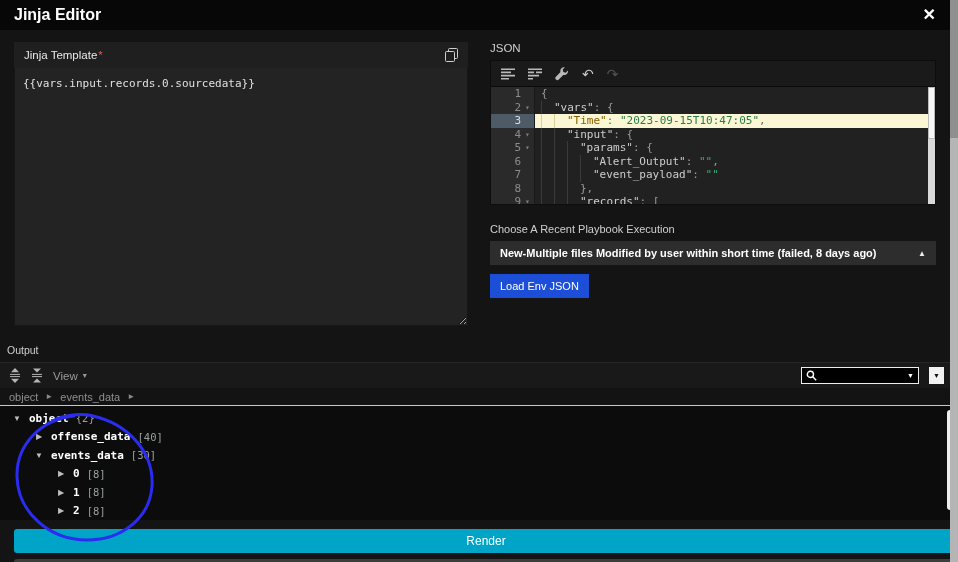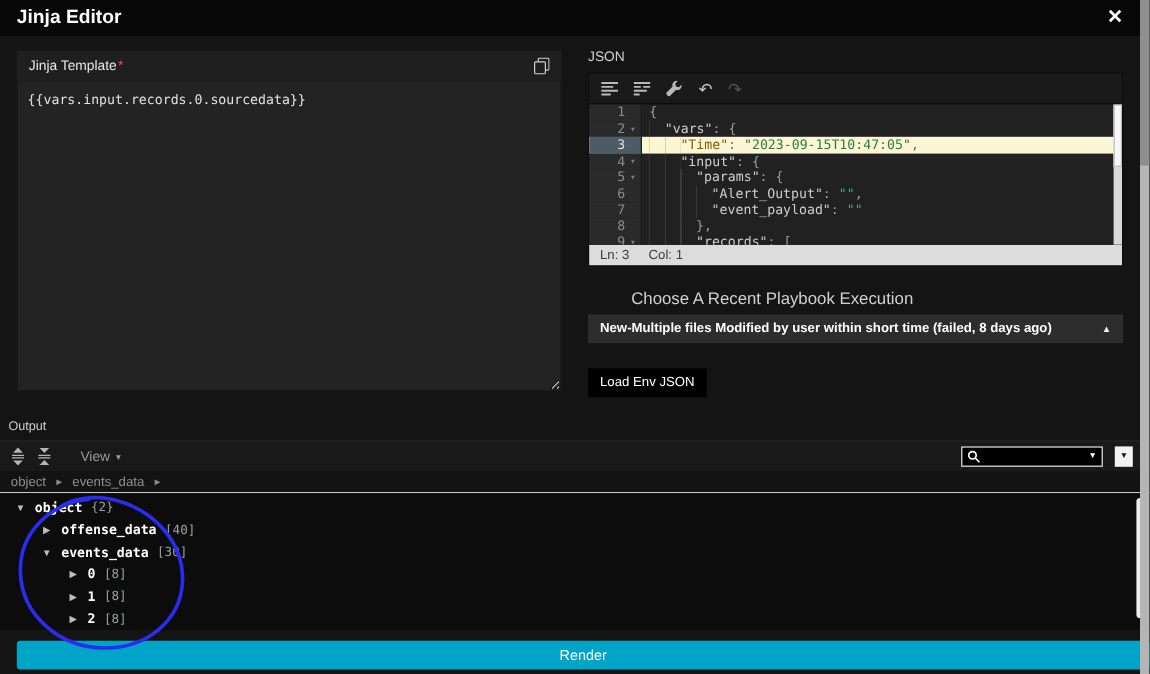--- a/index.html
+++ b/index.html
@@ -46,30 +46,30 @@
   .code-line.active { background:#fbf6d3; }
   .code-line.active .gutter { background:#4d5b66; color:#dcdcdc; }
   .code-line.active .k { color:#8a5d00; }
   .code-line.active .s { color:#2a7a4c; }
   .code-line.active .p { color:#6b6b6b; }
   .code-line.active .indent { background: repeating-linear-gradient(90deg,#d8cf9d 0,#d8cf9d 1px,transparent 1px,transparent 13px); }
   .ed-scrollbar { position:absolute; top:0; right:0; width:7px; height:100%; background:#d9d9d9; cursor:pointer; }
   .ed-scroll-thumb { width:100%; height:52px; background:#f7f7f7; border:1px solid #bcbcbc; }
   .ed-status { height:17px; background:#dcdcdc; color:#3c3c3c; font-size:11px; display:flex; align-items:center; gap:16px; padding:0 9px; }
   
-  .exec-label { margin-top:18px; color:#d0d0d0; font-size:14px;margin-left:36px; }
+  .exec-label { margin-top:18px; color:#d0d0d0; font-size:11px; }
   .exec-select { margin-top:6px; height:24px; background:#2d2d2d; display:flex; align-items:center; justify-content:space-between; padding:0 10px; cursor:pointer; }
   .exec-text { color:#fff; font-size:11px; font-weight:bold; white-space:nowrap; overflow:hidden; text-overflow:ellipsis; }
   .exec-caret { color:#ececec; font-size:8px; margin-left:10px; flex:none; }
-  .load-env { margin-top:21px; align-self:flex-start; background:#000000; color:#fff; font-size:11px; font-family:"Liberation Sans",sans-serif; padding:6px 10px; border:none; cursor:pointer; }
+  .load-env { margin-top:9px; align-self:flex-start; background:#1d4ed8; color:#fff; font-size:11px; font-family:"Liberation Sans",sans-serif; padding:6px 10px; border:none; cursor:pointer; }
   
   .output-section { margin-top:18px; }
   .out-label { color:#d0d0d0; font-size:10.5px; padding:0 0 6px 7px; }
   .out-toolbar { height:26px; background:#191919; border-top:1px solid #262626; display:flex; align-items:center; gap:10px; padding:0 10px 0 9px; }
-  .view-dd { color:#9a9a9a; font-size:11.5px; margin-left:14px; display:flex; align-items:center; gap:5px; cursor:pointer; }
+  .view-dd { color:#9a9a9a; font-size:11.5px; display:flex; align-items:center; gap:5px; cursor:pointer; }
   .view-caret { font-size:8px; }
   .search-box { margin-left:auto; width:118px; height:17px; background:#000; border:1px solid #ededed; display:flex; align-items:center; gap:4px; padding:0 4px; }
   .search-input { flex:1; min-width:0; background:transparent; border:none; outline:none; color:#fff; font-size:11px; }
   .search-caret { color:#fff; font-size:7px; }
   .search-opt { width:15px; height:17px; background:#f2f2f2; color:#111; font-size:7px; display:flex; align-items:center; justify-content:center; cursor:pointer; margin-right:4px; }
   .breadcrumb { height:18px; background:#131313; display:flex; align-items:center; gap:7px; padding:0 9px; border-bottom:1px solid #c9c9c9; }
   .bc-item { color:#8f8f8f; font-size:11px; cursor:pointer; }
   .bc-sep { color:#8a8a8a; font-size:8px; }
   .tree { position:relative; height:114px; background:#0c0c0c; overflow:hidden; padding-top:3px; }
   .tree-row { height:18.5px; display:flex; align-items:center; gap:7px; cursor:pointer; }
@@ -200,24 +200,20 @@
                   <span class="fold">▾</span>
                 </span>
                 <span class="ltext"><span class="indent" style="width: 39px;"></span><span class="k">"records"</span><span class="p">: [</span></span>
               </div>
             </div>
           <div class="ed-scrollbar">
               <div class="ed-scroll-thumb"></div>
             </div>
         </div>
 
-        <div class="ed-status">
-          <span>Ln: 3</span>
-          <span>Col: 1</span>
-        </div>
       </div>
 
       <div class="exec-label">Choose A Recent Playbook Execution</div>
       <div class="exec-select">
         <span class="exec-text">New-Multiple files Modified by user within short time (failed, 8 days ago)</span>
         <span class="exec-caret">▲</span>
       </div>
       <button class="load-env">Load Env JSON</button>
     </div>
   </div>

